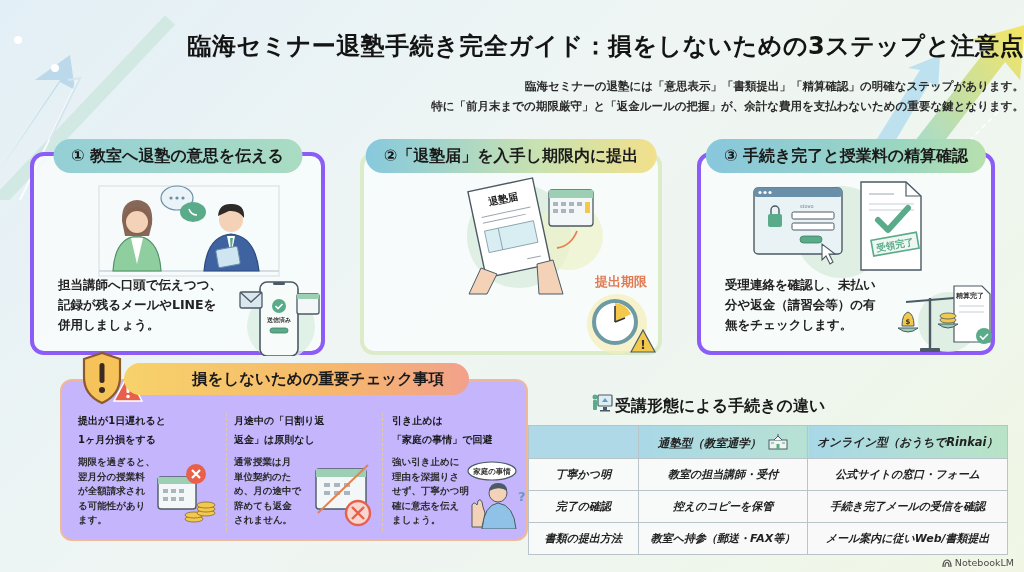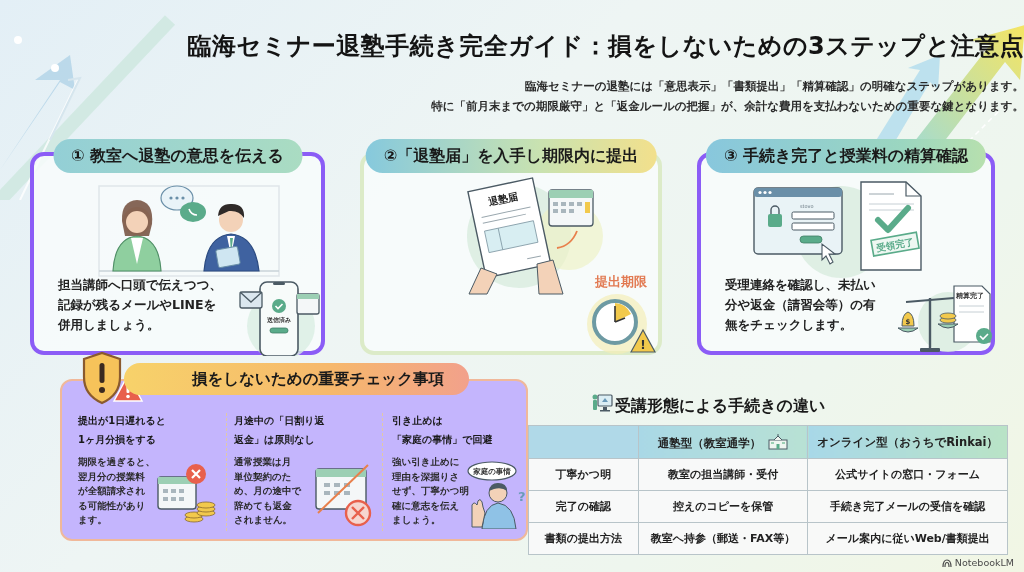--- a/index.html
+++ b/index.html
@@ -59,20 +59,21 @@
   .table-title {
     position: absolute; left: 615px; top: 396px; font-size: 16px; font-weight: bold; color: #1a1a1a;
   }
   table.compare {
     position: absolute; left: 528px; top: 425px; width: 480px; height: 130px;
     border-collapse: collapse; font-size: 11px; font-weight: bold; color: #222;
   }
   table.compare td, table.compare th {
     border: 1px solid #b8c4c9; text-align: center; vertical-align: middle;
     background: rgba(248,250,250,0.9);
+    font-style: italic;
   }
   table.compare thead th { background: linear-gradient(90deg,#a9d8e6,#b8e1d4); height: 33px; font-size: 11.5px; }
   table.compare thead th.online { background: linear-gradient(90deg,#a8d8e8,#b9e3c6); }
   table.compare thead th.blank { background: #b0d9e8; }
   .brand {
     position: absolute; right: 10px; bottom: 4px; font-size: 9.5px; color: #4a4a4a; font-weight: normal;
   }
 </style>
 </head>
 <body>

